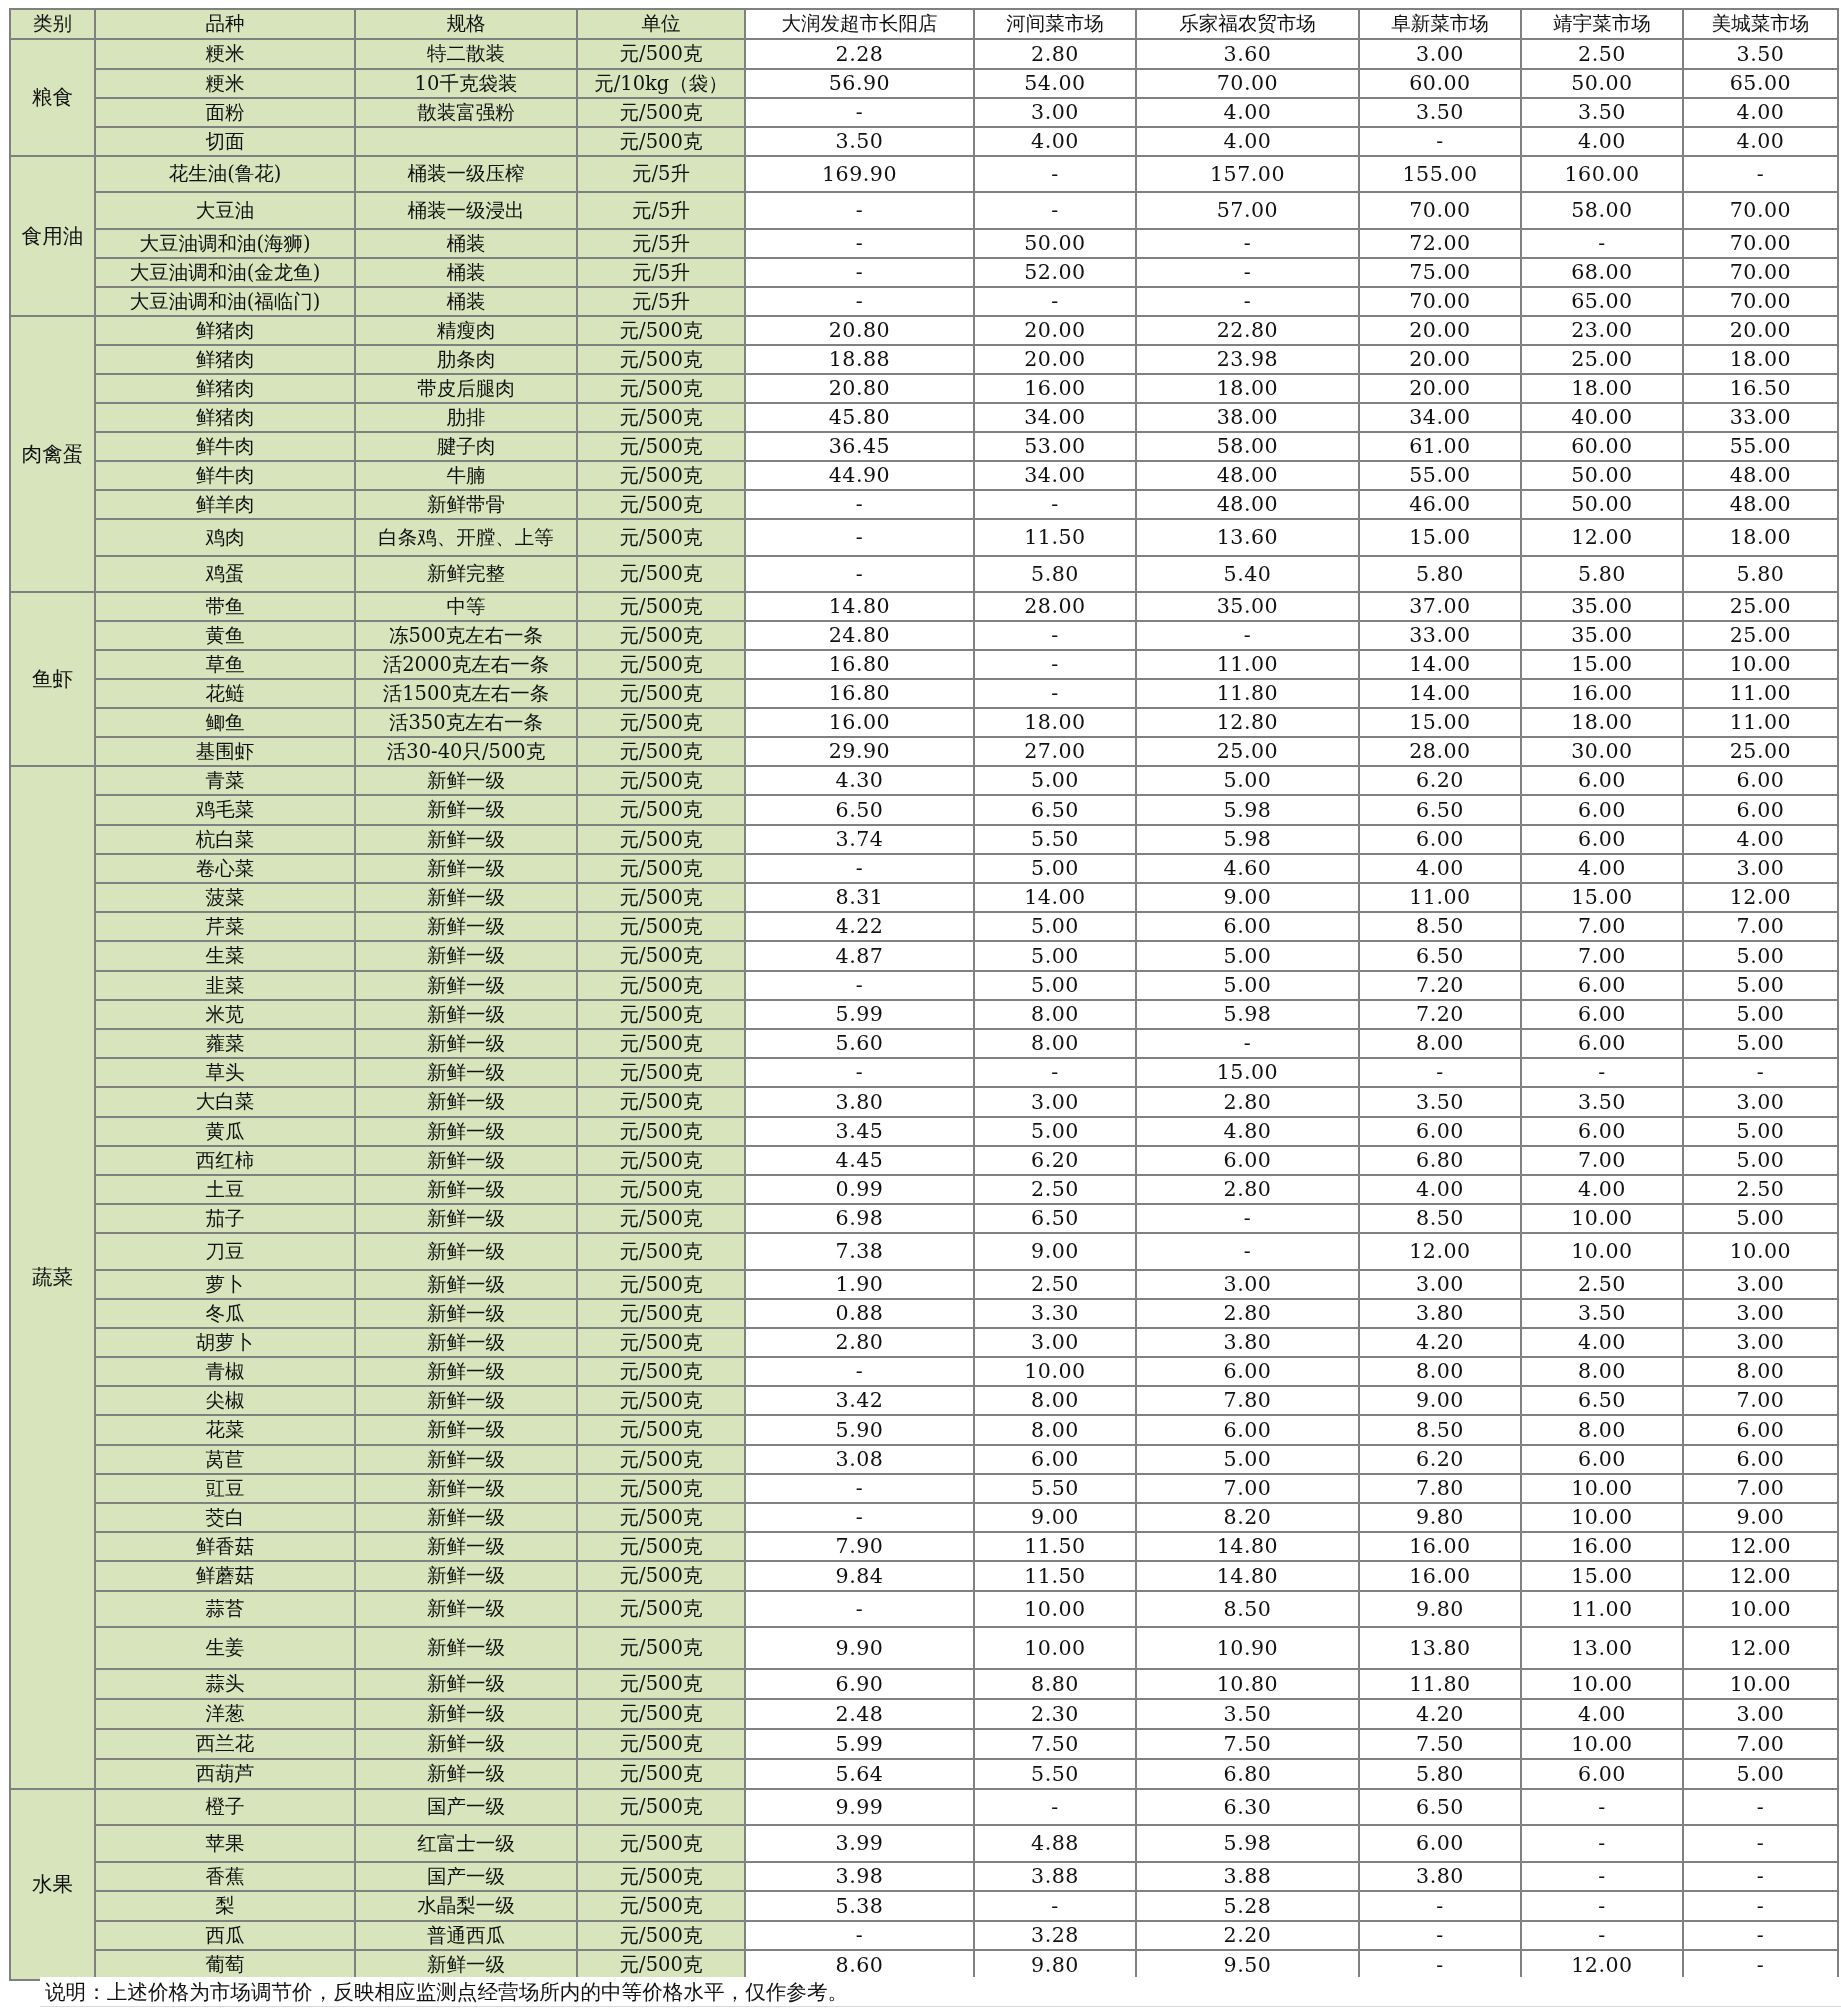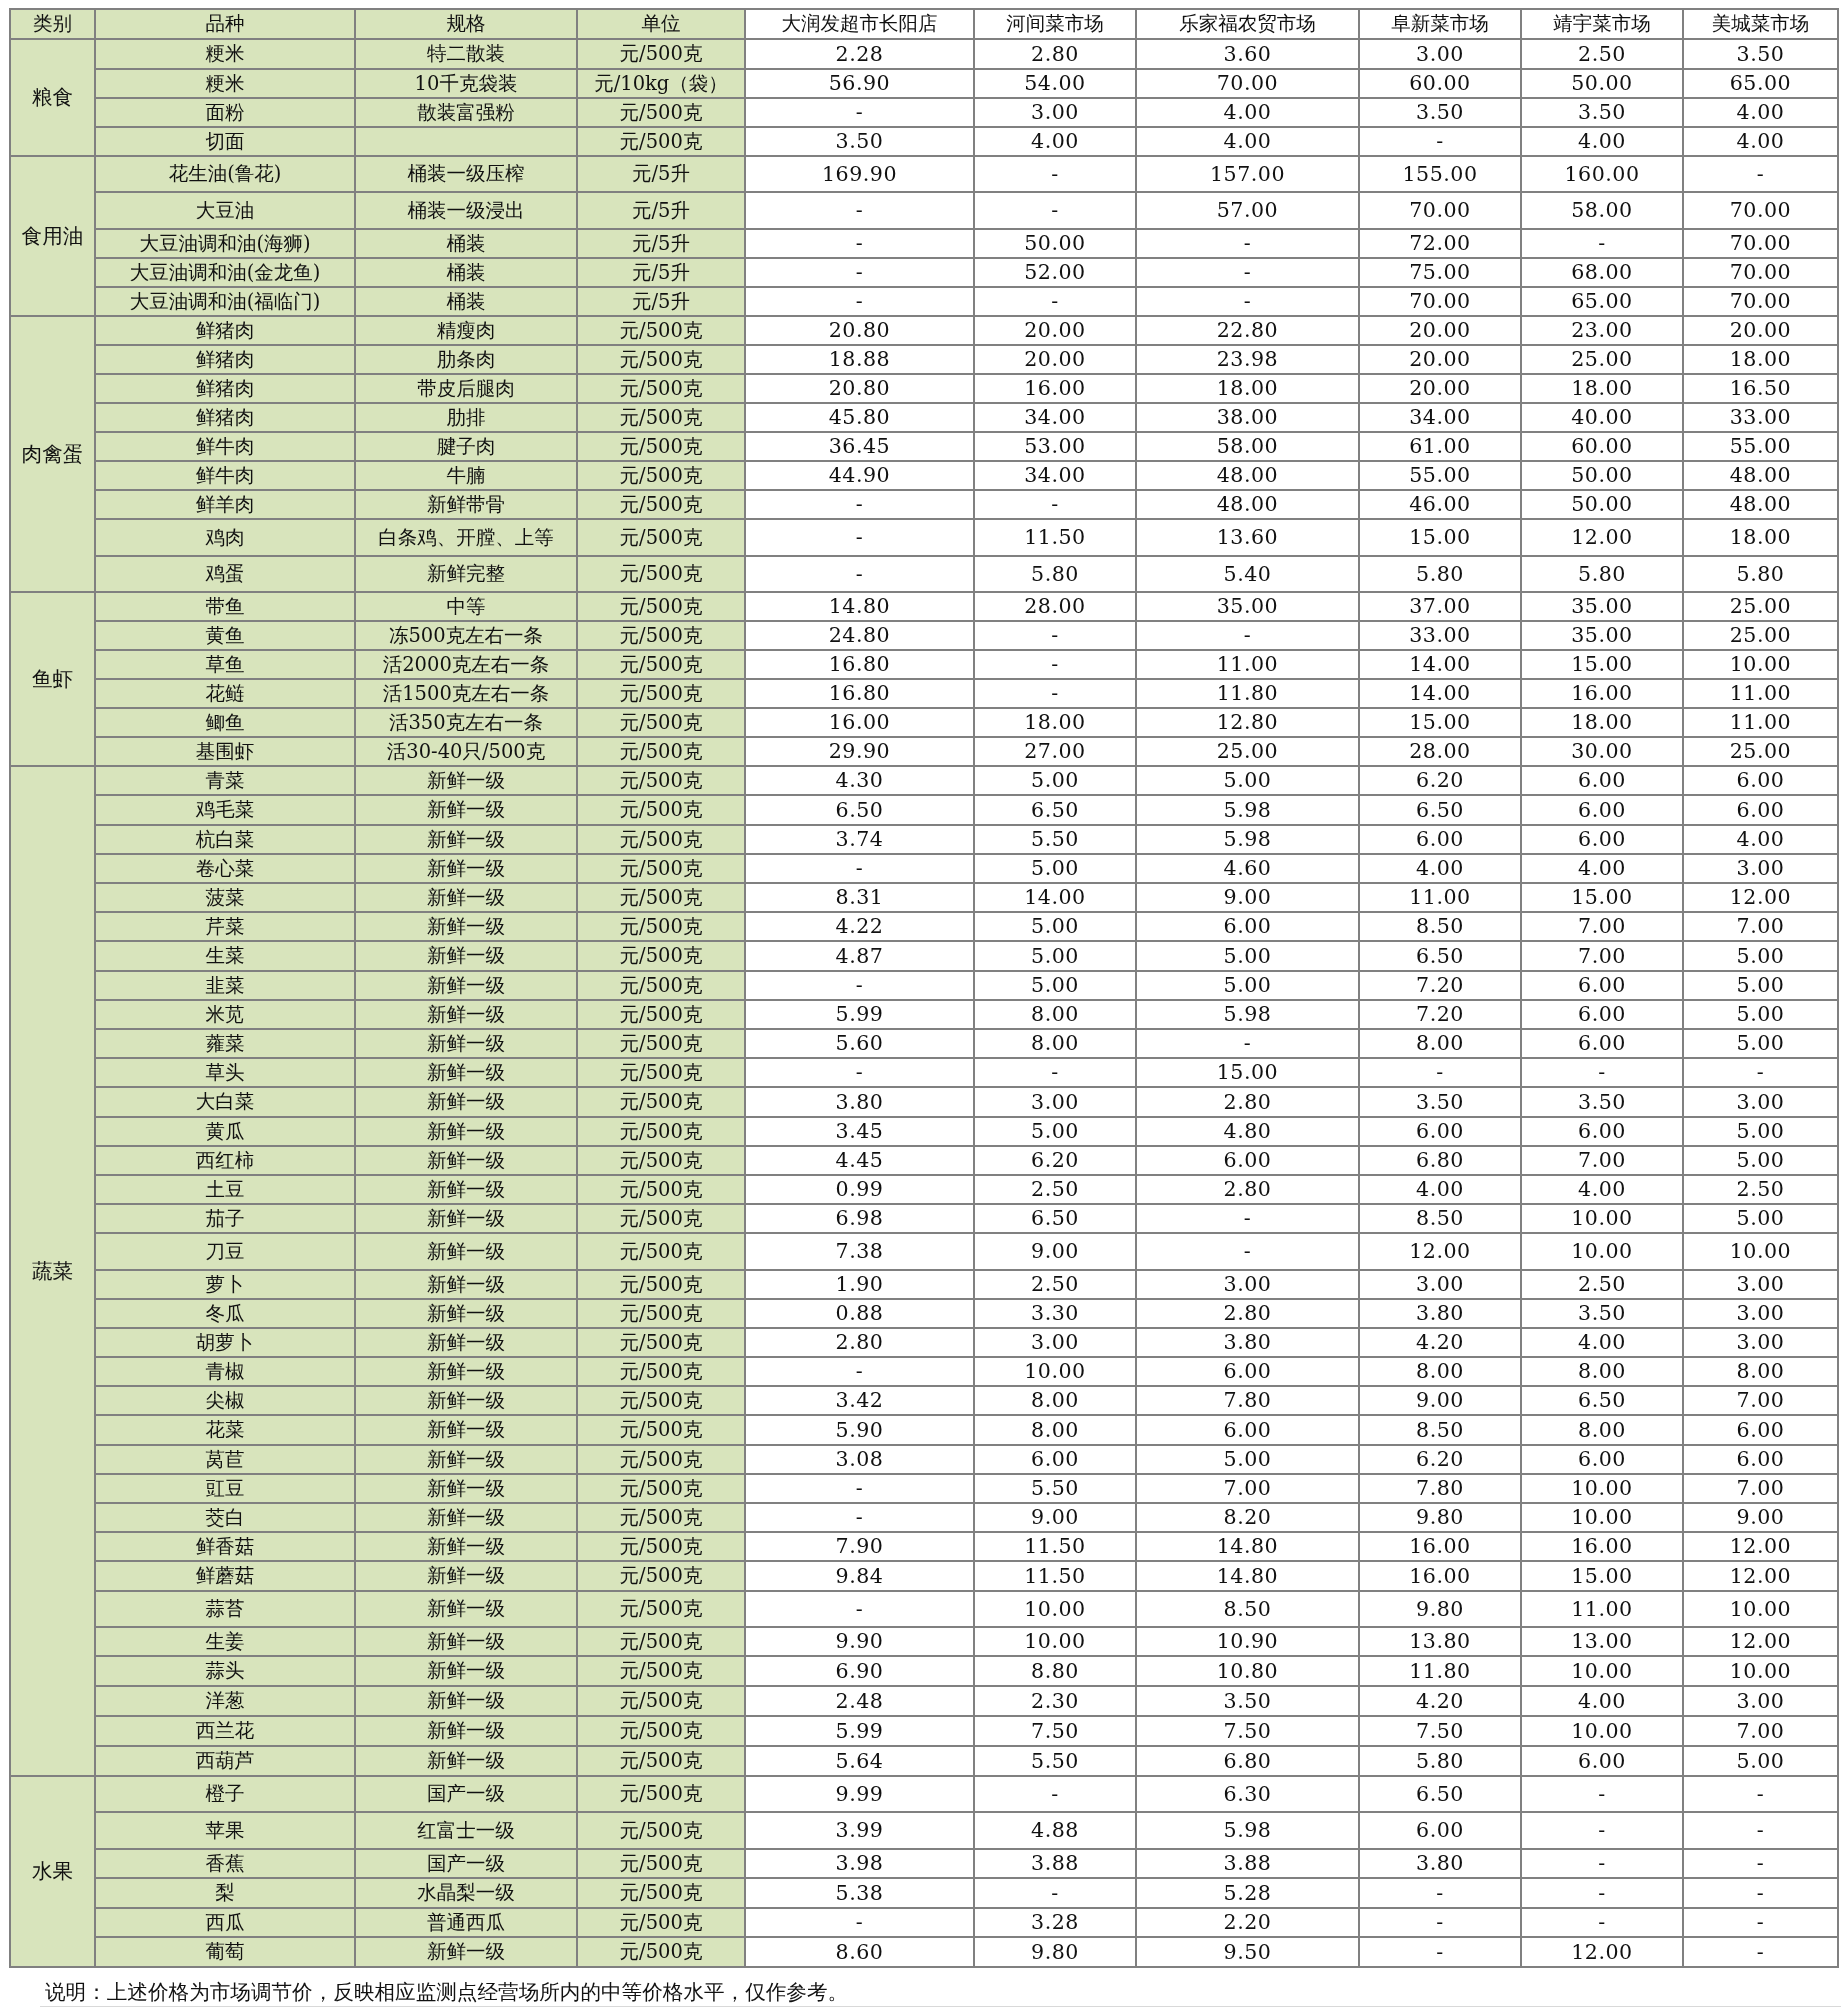--- a/index.html
+++ b/index.html
@@ -632,21 +632,21 @@
           <td class="green">蒜苔</td>
           <td class="green">新鲜一级</td>
           <td class="green">元/500克</td>
           <td class="white num">-</td>
           <td class="white num">10.00</td>
           <td class="white num">8.50</td>
           <td class="white num">9.80</td>
           <td class="white num">11.00</td>
           <td class="white num">10.00</td>
         </tr>
-        <tr style="height: 29px; margin-left: 20px;">
+        <tr style="height: 42px; margin-left: 20px;">
           <td class="green">生姜</td>
           <td class="green">新鲜一级</td>
           <td class="green">元/500克</td>
           <td class="white num">9.90</td>
           <td class="white num">10.00</td>
           <td class="white num">10.90</td>
           <td class="white num">13.80</td>
           <td class="white num">13.00</td>
           <td class="white num">12.00</td>
         </tr>

